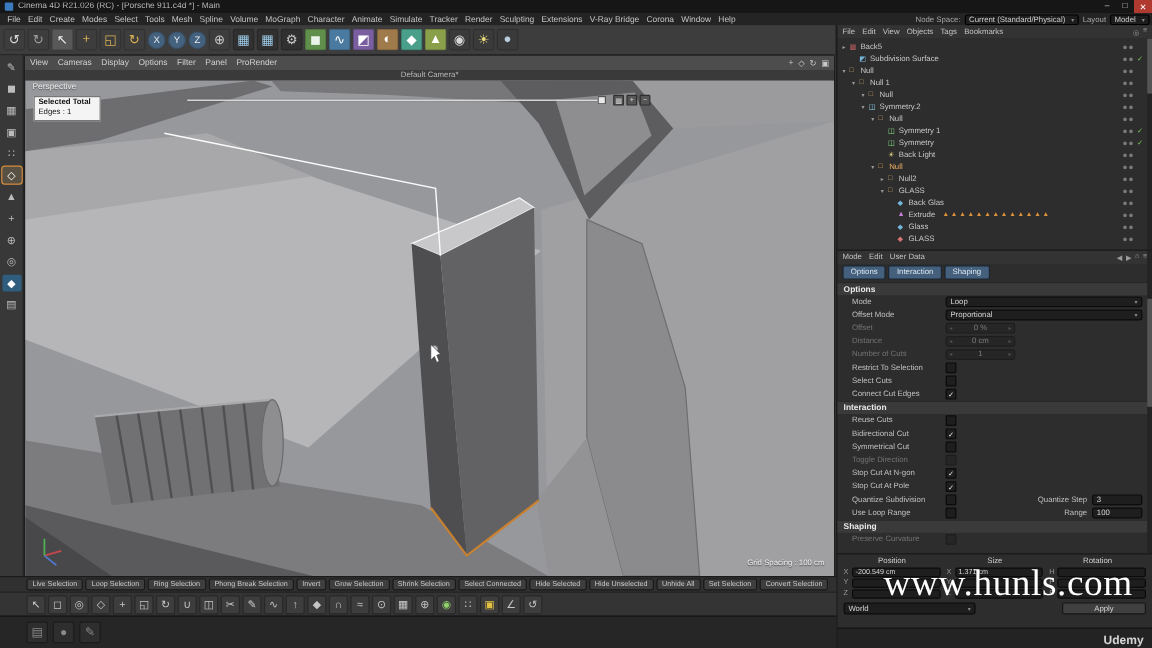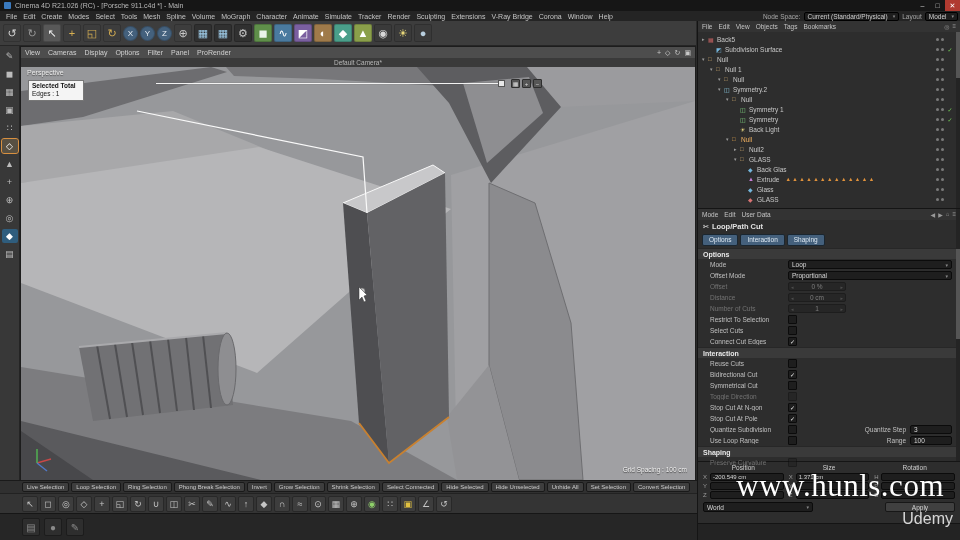--- a/index.html
+++ b/index.html
@@ -119,21 +119,21 @@
   .sel-btn { height:10px; background:#3e3e3e; border:1px solid #191919; border-radius:2px; font-size:6px; color:#cccccc; display:flex; align-items:center; padding:0 4px; white-space:nowrap; }
   .icons-row { height:20px; background:#343434; border-top:1px solid #222; display:flex; align-items:center; gap:2px; padding-left:22px; }
   .bi { width:16px; height:16px; display:flex; align-items:center; justify-content:center; font-size:9px;
     color:var(--fg,#c6c6c6); background:#3d3d3d; border:1px solid #282828; border-radius:2px; }
   .mat-row { height:27px; background:#262626; border-top:1px solid #161616; display:flex; align-items:center; gap:4px; padding-left:22px; }
   .mi { width:18px; height:18px; display:flex; align-items:center; justify-content:center; font-size:10px; color:#8a8a8a; background:#2e2e2e; border:1px solid #1c1c1c; border-radius:2px; }
 
   
   #watermark { position:absolute; right:16px; top:468px; font-family:"Liberation Serif",serif;
     font-size:31px; color:#ffffff; z-index:60; letter-spacing:.5px; text-shadow:0 0 2px rgba(0,0,0,.25); white-space:nowrap; }
-  #brand { position:absolute; right:7px; bottom:12px; z-index:61; color:#e8e8e8; font-size:16px; font-weight:normal; opacity:.9; }
+  #brand { position:absolute; right:7px; bottom:0; z-index:61; color:#e8e8e8; font-size:10px; font-weight:bold; opacity:.9; }
 </style>
 </head>
 <body>
 
 <div id="titlebar">
   <span class="app-icon"></span>
   <span id="title-text">Cinema 4D R21.026 (RC) - [Porsche 911.c4d *] - Main</span>
   <span class="win-btn">–</span>
   <span class="win-btn">□</span>
   <span class="win-btn close">✕</span>
@@ -573,24 +573,20 @@
           <span>User Data</span>
         </span>
       <span class="am-hicons">
 
       <span>◀</span>
           <span>▶</span>
           <span>⌂</span>
           <span>≡</span>
         </span>
     </div>
-    <div class="am-title">
-      <span class="am-tool-ic">✂</span>
-      <span>Loop/Path Cut</span>
-    </div>
     <div class="am-tabs">
 
     <span class="am-tab">Options</span>
         <span class="am-tab">Interaction</span>
         <span class="am-tab">Shaping</span>
       </div>
 
     <div class="am-section">Options</div>
     <div>
 

